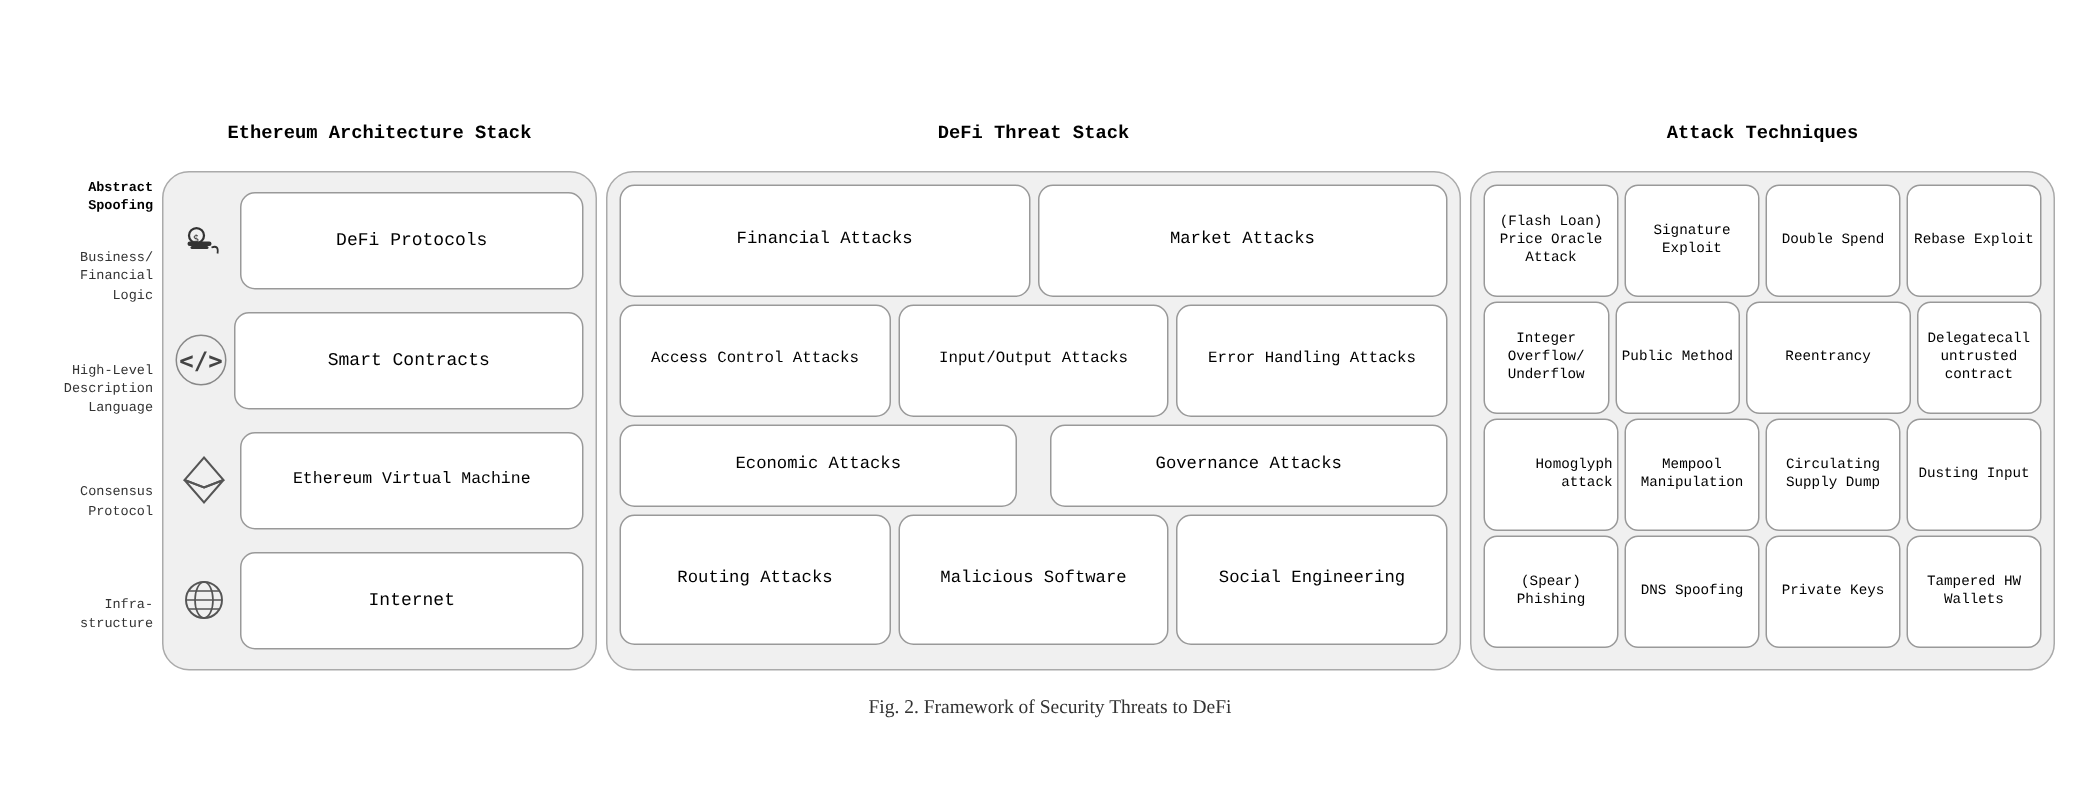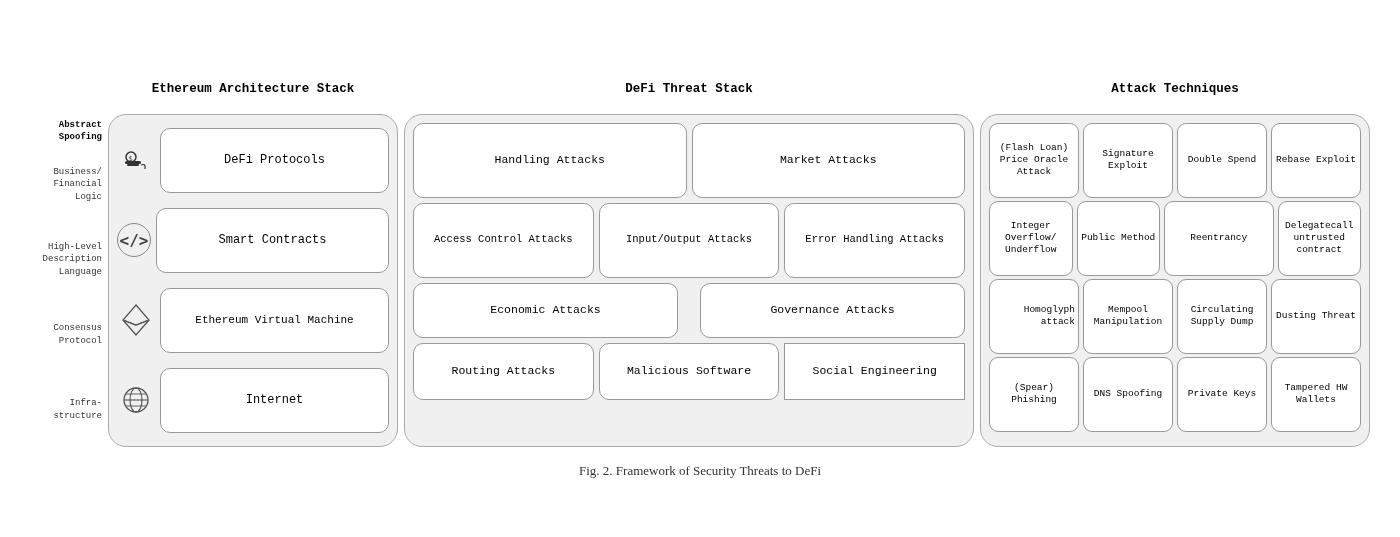--- a/index.html
+++ b/index.html
@@ -100,21 +100,21 @@
                 <line x1="5" y1="21" x2="25" y2="21" stroke="#555" stroke-width="0.9"></line>
               </svg>
             </div>
             <div style="flex:1; height:65px; border:1.5px solid #999; border-radius:10px; background:#fff; display:flex; align-items:center; justify-content:center; text-align:center; font-size:12px; line-height:1.3;">Internet</div>
           </div>
         </div>
 
         <div style="flex:1; border:1.5px solid #aaa; border-radius:18px; background:#f0f0f0; padding:8px; display:flex; flex-direction:column; gap:5px;">
 
           <div style="display:flex; flex-direction:row; height:75px; gap:5px;">
-            <div style="flex:1; border:1.5px solid #999; border-radius:10px; background:#fff; display:flex; align-items:center; justify-content:center; text-align:center; font-size:11.5px; line-height:1.3; padding:4px;">Handling Attacks</div>
+            <div style="flex:1; border:1.5px solid #999; border-radius:10px; background:#fff; display:flex; align-items:center; justify-content:center; text-align:center; font-size:11.5px; line-height:1.3; padding:4px;">Financial Attacks</div>
             <div style="flex:1; border:1.5px solid #999; border-radius:10px; background:#fff; display:flex; align-items:center; justify-content:center; text-align:center; font-size:11.5px; line-height:1.3; padding:4px;">Market Attacks</div>
           </div>
 
           <div style="display:flex; flex-direction:row; height:75px; gap:5px;">
             <div style="flex:1; border:1.5px solid #999; border-radius:10px; background:#fff; display:flex; align-items:center; justify-content:center; text-align:center; font-size:10.5px; line-height:1.3; padding:4px;">Access
 Control
 Attacks</div>
             <div style="flex:1; border:1.5px solid #999; border-radius:10px; background:#fff; display:flex; align-items:center; justify-content:center; text-align:center; font-size:10.5px; line-height:1.3; padding:4px;">Input/Output
 Attacks</div>
             <div style="flex:1; border:1.5px solid #999; border-radius:10px; background:#fff; display:flex; align-items:center; justify-content:center; text-align:center; font-size:10.5px; line-height:1.3; padding:4px;">Error
@@ -122,26 +122,26 @@
 Attacks</div>
           </div>
 
           <div style="display:flex; flex-direction:row; height:55px; gap:22px;">
             <div style="flex:1; border:1.5px solid #999; border-radius:10px; background:#fff; display:flex; align-items:center; justify-content:center; text-align:center; font-size:11.5px; line-height:1.3; padding:4px;">Economic
 Attacks</div>
             <div style="flex:1; border:1.5px solid #999; border-radius:10px; background:#fff; display:flex; align-items:center; justify-content:center; text-align:center; font-size:11.5px; line-height:1.3; padding:4px;">Governance
 Attacks</div>
           </div>
 
-          <div style="display:flex; flex-direction:row; height:57px; gap:5px;">
+          <div style="display:flex; flex-direction:row; height:87px; gap:5px;">
             <div style="flex:1; border:1.5px solid #999; border-radius:10px; background:#fff; display:flex; align-items:center; justify-content:center; text-align:center; font-size:11.5px; line-height:1.3; padding:4px;">Routing
 Attacks</div>
             <div style="flex:1; border:1.5px solid #999; border-radius:10px; background:#fff; display:flex; align-items:center; justify-content:center; text-align:center; font-size:11.5px; line-height:1.3; padding:4px;">Malicious
 Software</div>
-            <div style="flex:1; border:1.5px solid #999; border-radius:0; background:#fff; display:flex; align-items:center; justify-content:center; text-align:center; font-size:11.5px; line-height:1.3; padding:4px;">Social
+            <div style="flex:1; border:1.5px solid #999; border-radius:10px; background:#fff; display:flex; align-items:center; justify-content:center; text-align:center; font-size:11.5px; line-height:1.3; padding:4px;">Social
 Engineering</div>
           </div>
         </div>
 
         <div style="width:390px; flex-shrink:0; border:1.5px solid #aaa; border-radius:18px; background:#f0f0f0; padding:8px; display:flex; flex-direction:column; gap:3px;">
 
           <div style="display:flex; flex-direction:row; height:75px; gap:4px;">
             <div style="flex:1; border:1.5px solid #999; border-radius:9px; background:#fff; display:flex; align-items:center; justify-content:center; text-align:center; font-size:9.5px; line-height:1.3; padding:3px;">(Flash Loan)
 Price Oracle
 Attack</div>
@@ -165,21 +165,21 @@
           </div>
 
           <div style="display:flex; flex-direction:row; height:75px; gap:4px;">
             <div style="flex:1; border:1.5px solid #999; border-radius:9px; background:#fff; display:flex; align-items:center; justify-content:center; text-align:right; font-size:9.5px; line-height:1.3; padding:3px;">Homoglyph
 attack</div>
             <div style="flex:1; border:1.5px solid #999; border-radius:9px; background:#fff; display:flex; align-items:center; justify-content:center; text-align:center; font-size:9.5px; line-height:1.3; padding:3px;">Mempool
 Manipulation</div>
             <div style="flex:1; border:1.5px solid #999; border-radius:9px; background:#fff; display:flex; align-items:center; justify-content:center; text-align:center; font-size:9.5px; line-height:1.3; padding:3px;">Circulating
 Supply Dump</div>
             <div style="flex:1; border:1.5px solid #999; border-radius:9px; background:#fff; display:flex; align-items:center; justify-content:center; text-align:center; font-size:9.5px; line-height:1.3; padding:3px;">Dusting
-Threat</div>
+Input</div>
           </div>
 
           <div style="display:flex; flex-direction:row; height:75px; gap:4px;">
             <div style="flex:1; border:1.5px solid #999; border-radius:9px; background:#fff; display:flex; align-items:center; justify-content:center; text-align:center; font-size:9.5px; line-height:1.3; padding:3px;">(Spear)
 Phishing</div>
             <div style="flex:1; border:1.5px solid #999; border-radius:9px; background:#fff; display:flex; align-items:center; justify-content:center; text-align:center; font-size:9.5px; line-height:1.3; padding:3px;">DNS Spoofing</div>
             <div style="flex:1; border:1.5px solid #999; border-radius:9px; background:#fff; display:flex; align-items:center; justify-content:center; text-align:center; font-size:9.5px; line-height:1.3; padding:3px;">Private Keys</div>
             <div style="flex:1; border:1.5px solid #999; border-radius:9px; background:#fff; display:flex; align-items:center; justify-content:center; text-align:center; font-size:9.5px; line-height:1.3; padding:3px;">Tampered
 HW Wallets</div>
           </div>

